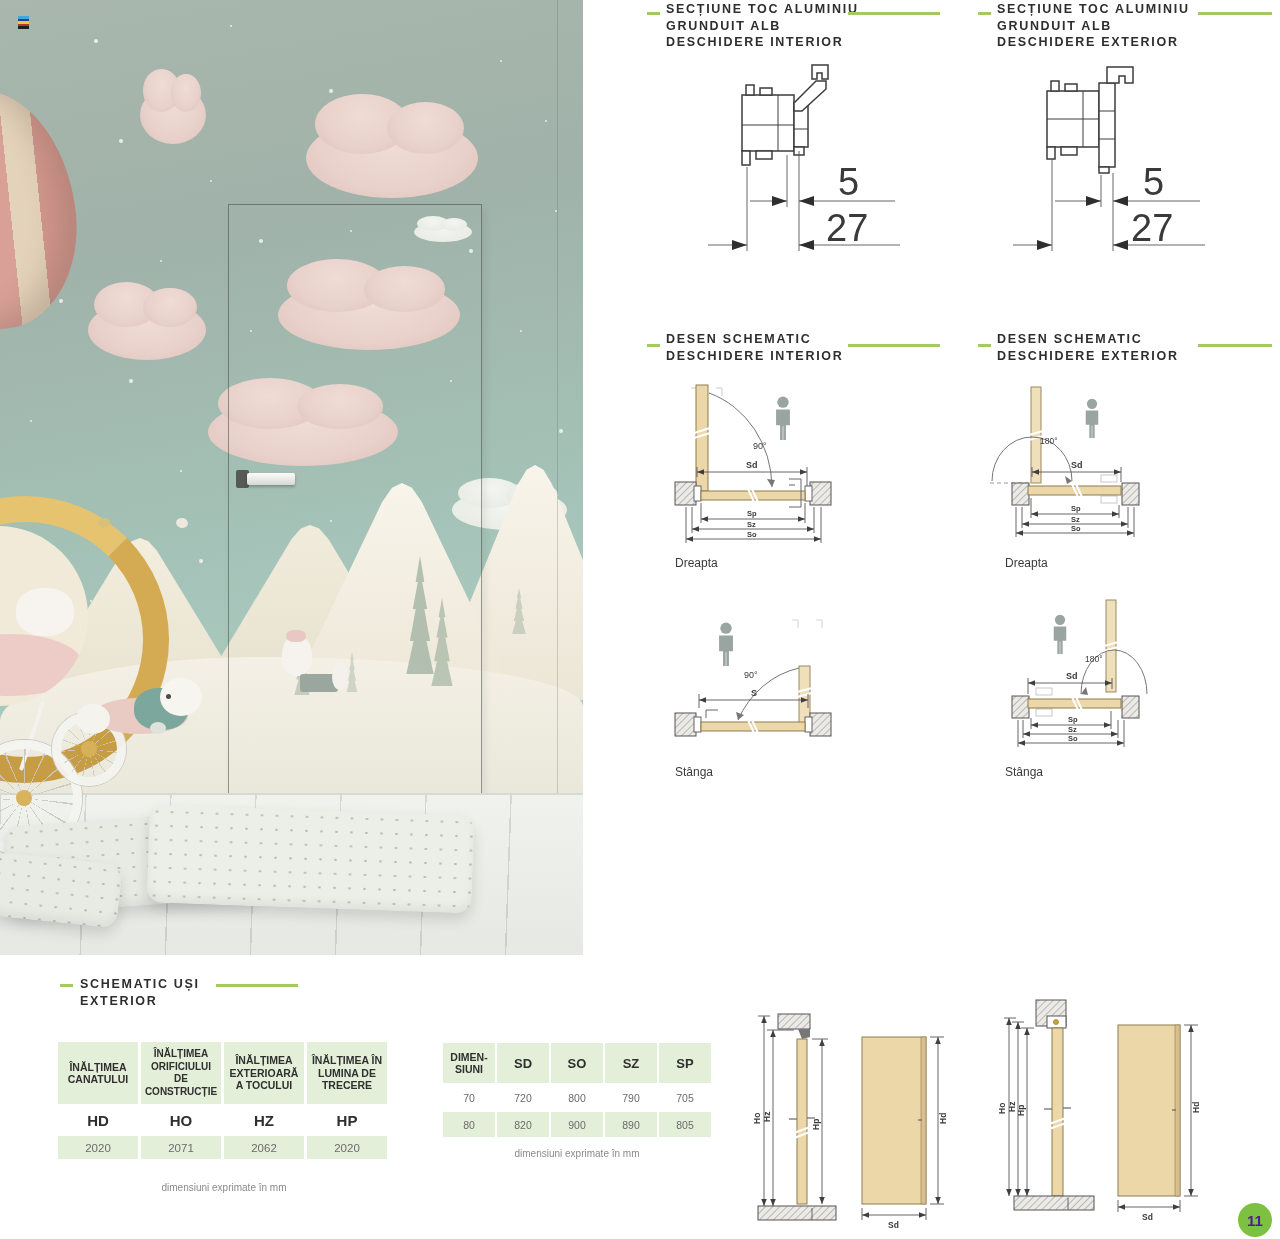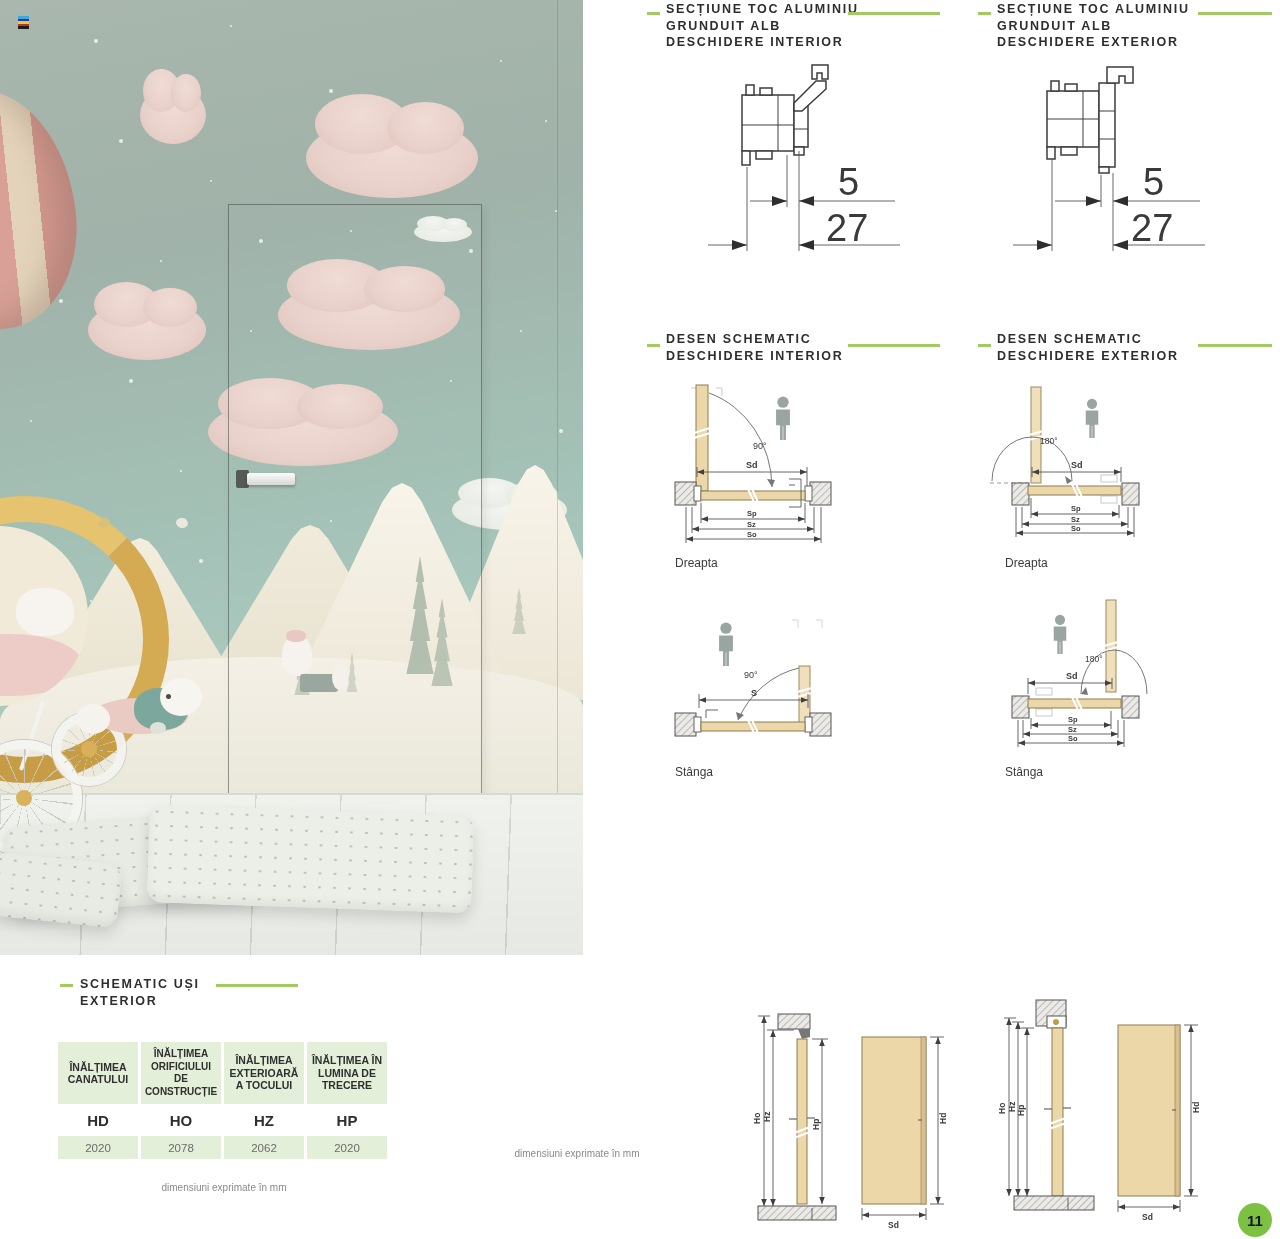--- a/index.html
+++ b/index.html
@@ -23,21 +23,21 @@
   .wt-head{background:#e4efd9;display:flex;align-items:center;justify-content:center;
            font-weight:bold;font-size:13px;height:40px;text-align:center;}
   .wt-head-first{font-size:10.5px;line-height:12px;white-space:pre-line;}
   .wt-cell{display:flex;align-items:center;justify-content:center;font-size:10.5px;
            color:#6b6b6b;height:25px;}
   .row-white{background:#fff;}
   .row-green{background:#e4efd9;}
   .footnote{position:absolute;font-size:10px;color:#8a8a8a;text-align:center;}
   
   .page-num{position:absolute;width:34px;height:34px;border-radius:50%;background:#7dc142;
-            color:#0f172a;font-weight:bold;font-size:15px;display:flex;align-items:center;
+            color:#4c1d95;font-weight:bold;font-size:15px;display:flex;align-items:center;
             justify-content:center;}
   
   svg text{font-family:"Liberation Sans",sans-serif;fill:#3a3a3a;}
   .dimtxt{font-weight:bold;}
   
   .photo{position:absolute;left:0;top:0;width:583px;height:955px;overflow:hidden;
          background:linear-gradient(170deg,#a9b7ae 0%,#a0b2a9 25%,#a4c2b7 55%,#afcfc3 78%,#bad6ca 95%);}
   .stars{position:absolute;left:0;top:0;width:2px;height:2px;border-radius:50%;background:transparent;
     box-shadow:95px 40px 0 1px #fff,230px 25px 0 0 #fff,330px 90px 0 1px #fff,500px 60px 0 0 #fff,
       40px 180px 0 0 #fff,120px 140px 0 1px #fff,210px 180px 0 0 #fff,430px 150px 0 1px #fff,
@@ -420,26 +420,44 @@
   <div class="htable" style="left:58px;top:1042px;">
     <div class="ht-head">ÎNĂLȚIMEA CANATULUI</div>
     <div class="ht-head" style="font-size:10px;">ÎNĂLȚIMEA ORIFICIULUI DE CONSTRUCȚIE</div>
     <div class="ht-head">ÎNĂLȚIMEA EXTERIOARĂ A TOCULUI</div>
     <div class="ht-head">ÎNĂLȚIMEA ÎN LUMINA DE TRECERE</div>
     <div class="ht-code">HD</div>
     <div class="ht-code">HO</div>
     <div class="ht-code">HZ</div>
     <div class="ht-code">HP</div>
     <div class="ht-val">2020</div>
-    <div class="ht-val">2078</div>
+    <div class="ht-val">2071</div>
     <div class="ht-val">2062</div>
     <div class="ht-val">2020</div>
   </div>
   <div class="footnote" style="left:58px;top:1182px;width:332px;padding-right:10px;">dimensiuni exprimate în mm</div>
 
+  <div class="wtable" style="left:443px;top:1043px;">
+    <div class="wt-head wt-head-first">DIMEN-
+SIUNI</div>
+    <div class="wt-head">SD</div>
+    <div class="wt-head">SO</div>
+    <div class="wt-head">SZ</div>
+    <div class="wt-head">SP</div>
+    <div class="wt-cell row-white">70</div>
+    <div class="wt-cell row-white">720</div>
+    <div class="wt-cell row-white">800</div>
+    <div class="wt-cell row-white">790</div>
+    <div class="wt-cell row-white">705</div>
+    <div class="wt-cell row-green">80</div>
+    <div class="wt-cell row-green">820</div>
+    <div class="wt-cell row-green">900</div>
+    <div class="wt-cell row-green">890</div>
+    <div class="wt-cell row-green">805</div>
+  </div>
   <div class="footnote" style="left:443px;top:1148px;width:268px;">dimensiuni exprimate în mm</div>
 
   <svg class="abs" style="left:742px;top:982px;" width="215" height="255" viewBox="0 0 215 255">
     <rect x="36" y="32" width="32" height="15" fill="url(#hatch)" stroke="#555" stroke-width="1"></rect>
     <polygon points="56,47 68,47 68,55 60,57" fill="#777"></polygon>
     <rect x="55" y="57" width="10" height="165" fill="#ecd7a8" stroke="#8d7c50" stroke-width="1"></rect>
     <path d="M52,151 l16,-6 M52,156 l16,-6" stroke="#fff" stroke-width="2"></path>
     <line x1="47" y1="137" x2="55" y2="137" stroke="#666" stroke-width="1.2"></line>
     <line x1="65" y1="136" x2="73" y2="136" stroke="#666" stroke-width="1.2"></line>
     <rect x="16" y="224" width="78" height="14" fill="url(#hatch)" stroke="#555" stroke-width="1"></rect>

